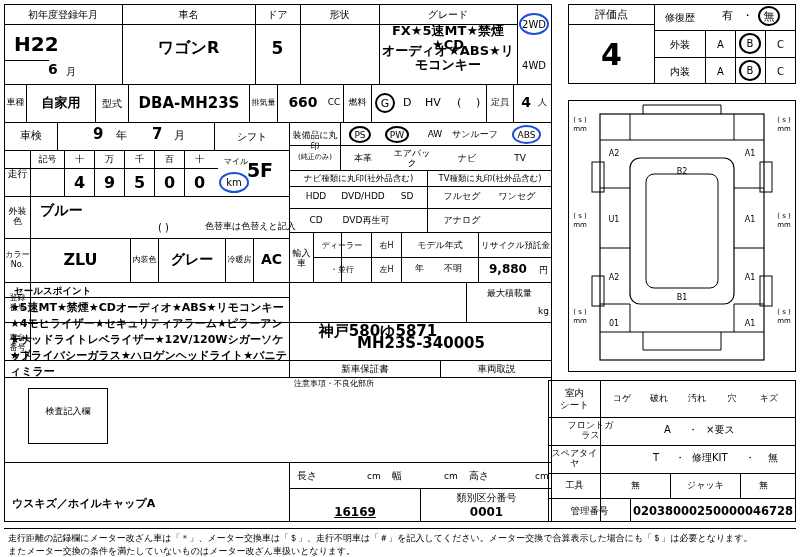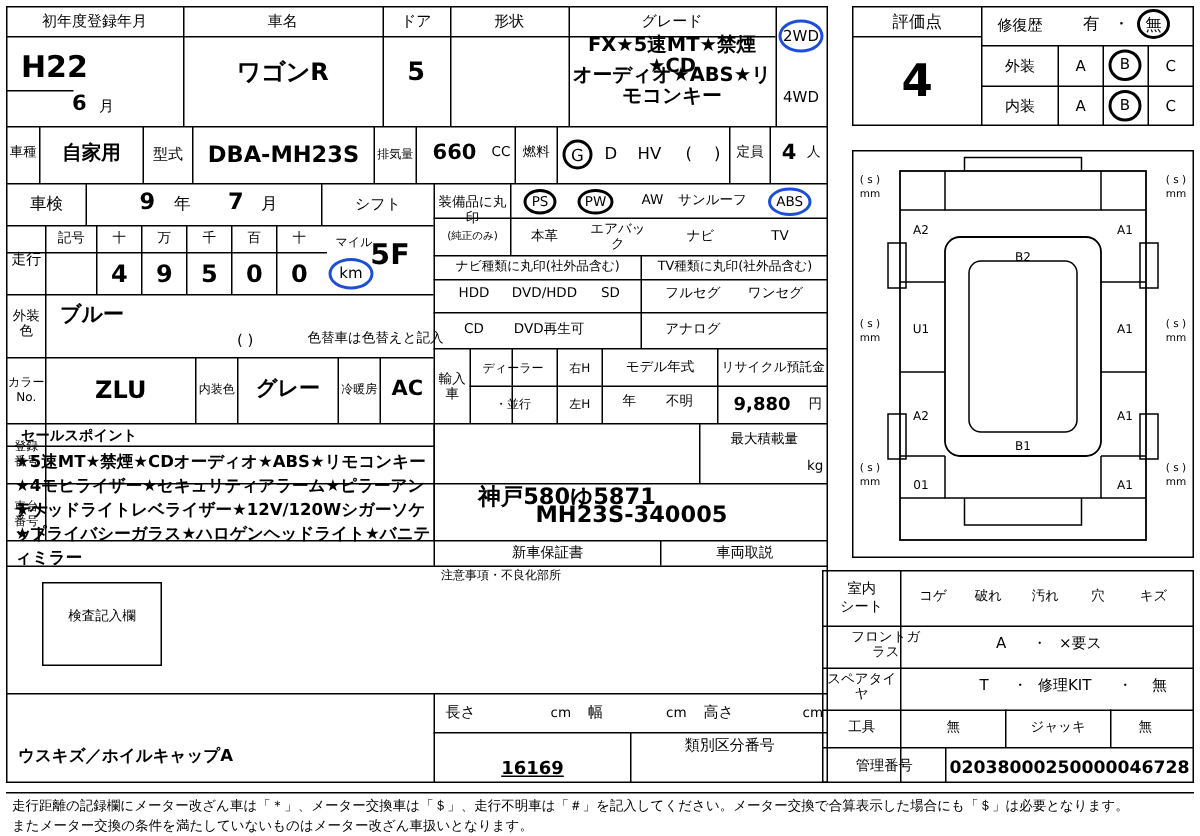--- a/index.html
+++ b/index.html
@@ -276,20 +276,21 @@
 
   <div class="lbl" style="left:297px; top:470px; font-size:10px;">長さ</div>
   <div class="lbl" style="left:367px; top:472px; font-size:9px;">cm</div>
   <div class="lbl" style="left:392px; top:470px; font-size:10px;">幅</div>
   <div class="lbl" style="left:444px; top:472px; font-size:9px;">cm</div>
   <div class="lbl" style="left:469px; top:470px; font-size:10px;">高さ</div>
   <div class="lbl" style="left:535px; top:472px; font-size:9px;">cm</div>
 
   <div class="lbl ctr" style="left:290px; top:505px; width:130px; height:16px; font-size:12px; font-weight:bold;text-decoration:underline;">16169</div>
   <div class="lbl ctr" style="left:421px; top:490px; width:131px; height:14px; font-size:10px;">類別区分番号</div>
+  <div class="lbl ctr" style="left:421px; top:505px; width:131px; height:16px; font-size:12px; font-weight:bold;">0001</div>
 
   <div class="lbl" style="left:12px; top:498px; font-size:11px; font-weight:bold;">ウスキズ／ホイルキャップA</div>
 
   <div class="bx" style="left:568px; top:4px; width:228px; height:80px;"></div>
   <div class="vsep" style="left:654px; top:4px; height:80px;"></div>
   <div class="hsep" style="left:568px; top:24px; width:86px;"></div>
   <div class="hsep" style="left:654px; top:30px; width:142px;"></div>
   <div class="hsep" style="left:654px; top:57px; width:142px;"></div>
   <div class="vsep" style="left:705px; top:30px; height:54px;"></div>
   <div class="vsep" style="left:735px; top:30px; height:54px;"></div>

